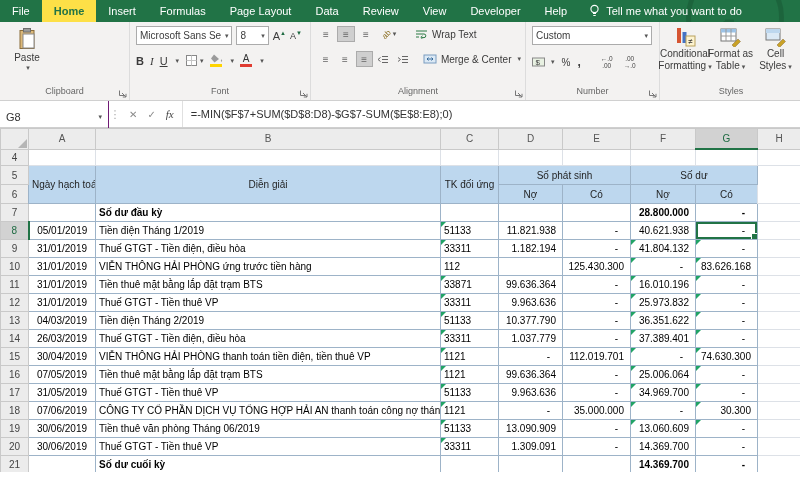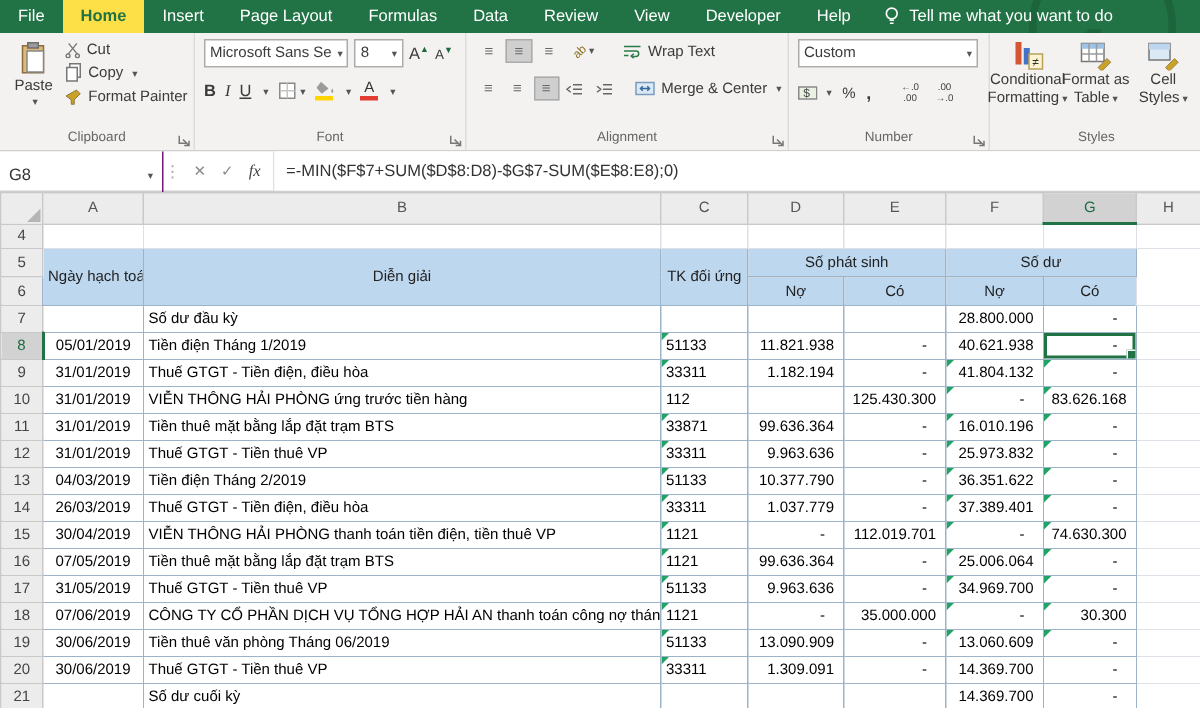--- a/index.html
+++ b/index.html
@@ -65,42 +65,42 @@
   tr.h16 td{height:15px;} tr.h19 td{height:18px;}
   .sheet td.rh{background:#ececec;border:1px solid #c9c9c9;color:#444;text-align:center;padding:0;}
   .sheet td.selrh{background:#d2d2d2;border-right:2px solid #217346;color:#1d6a41;}
   .sheet td.p{border:1px solid #dde1e7;}
   .sheet td.t{border:1px solid #9db3c8;}
   .sheet td.hd{background:#bdd7ee;border:1px solid #9db3c8;text-align:center;color:#1f1f1f;}
   .sheet td.date{text-align:center;}
   .sheet td.acct{text-align:left;}
   .sheet td.num{text-align:right;padding-right:6px;}
   .sheet td.dash{padding-right:12px;}
-  .sheet td.bold{font-weight:normal;}
+  .sheet td.bold{font-weight:bold;}
   .sheet td .tri{position:absolute;top:0;left:0;width:0;height:0;border-top:5px solid #21a366;border-right:5px solid transparent;}
   .sheet td.sel{box-shadow:inset 0 0 0 2px #217346;}
   .sheet td.sel::after{content:"";position:absolute;right:-1px;bottom:-1px;width:5px;height:5px;background:#217346;border:1px solid #fff;}
 </style>
 </head>
 <body>
 
 <div class="app">
 
   <div class="menubar">
     <div class="wm">
       <svg width="30" height="30" viewBox="0 0 30 30">
           <path d="M22 22 L8 8 M8 8 h9 M8 8 v9" stroke="#0b3d22" stroke-width="3" fill="none"></path>
         </svg>
     </div>
     <div id="tabs" style="display:flex">
         <div class="tab">File</div>
         <div class="tab active">Home</div>
         <div class="tab">Insert</div>
+        <div class="tab">Formulas</div>
         <div class="tab">Page Layout</div>
-        <div class="tab">Formulas</div>
         <div class="tab">Data</div>
         <div class="tab">Review</div>
         <div class="tab">View</div>
         <div class="tab">Developer</div>
         <div class="tab">Help</div>
       </div>
     <div class="tellme">
       <svg width="11" height="14" viewBox="0 0 11 14">
           <circle cx="5.5" cy="5" r="3.6" fill="none" stroke="#fff" stroke-width="1.1"></circle>
           <path d="M4 9.5 h3 M4.3 11.5 h2.4" stroke="#fff" stroke-width="1.1"></path>
@@ -114,44 +114,20 @@
     <div class="rgroup" style="width:129px">
       <div class="rbody">
         <div class="pastebtn">
           <svg width="20" height="23" viewBox="0 0 20 23">
               <rect x="3" y="2.5" width="14" height="18" fill="#dcb97a" stroke="#8a6d3b"></rect>
               <rect x="6" y="6" width="11" height="14" fill="#fff" stroke="#888"></rect>
               <rect x="6.5" y="0.5" width="7" height="3.5" fill="#9b9b9b" stroke="#6e6e6e"></rect>
             </svg>
           <span>Paste</span>
           <span class="dd">▾</span>
-        </div>
-        <div class="clipcol">
-          <div class="sbtn">
-            <svg width="11" height="11" viewBox="0 0 12 12">
-                <path d="M3 1 L9.5 9 M9 1 L2.5 9" stroke="#777" fill="none"></path>
-                <circle cx="2.6" cy="10" r="1.4" fill="none" stroke="#777"></circle>
-                <circle cx="9.4" cy="10" r="1.4" fill="none" stroke="#777"></circle>
-              </svg>
-            <span>Cut</span>
-          </div>
-          <div class="sbtn">
-            <svg width="12" height="13" viewBox="0 0 12 13">
-                <rect x="3.5" y="0.5" width="7" height="9" fill="#fff" stroke="#777"></rect>
-                <rect x="1.5" y="3" width="7" height="9" fill="#fff" stroke="#777"></rect>
-              </svg>
-            <span>Copy</span>
-            <span class="dd">▾</span>
-          </div>
-          <div class="sbtn">
-            <svg width="12" height="12" viewBox="0 0 12 12">
-                <path d="M1 6 l7 -4 l2.5 2.5 l-4 4 v3 h-2 v-3 z" fill="#c9a227" stroke="#8a6d3b" stroke-width="0.6"></path>
-              </svg>
-            <span>Format Painter</span>
-          </div>
         </div>
       </div>
       <div class="rlabel">Clipboard</div>
       <svg class="launcher" width="9" height="9" viewBox="0 0 9 9">
           <path d="M1.5 1.5 v5 h5" stroke="#777" fill="none"></path>
           <path d="M4 4 L8 8 M8 4.8 V8 H4.8" stroke="#777" fill="none"></path>
         </svg>
     </div>
 
     <div class="rgroup" style="width:180px">

